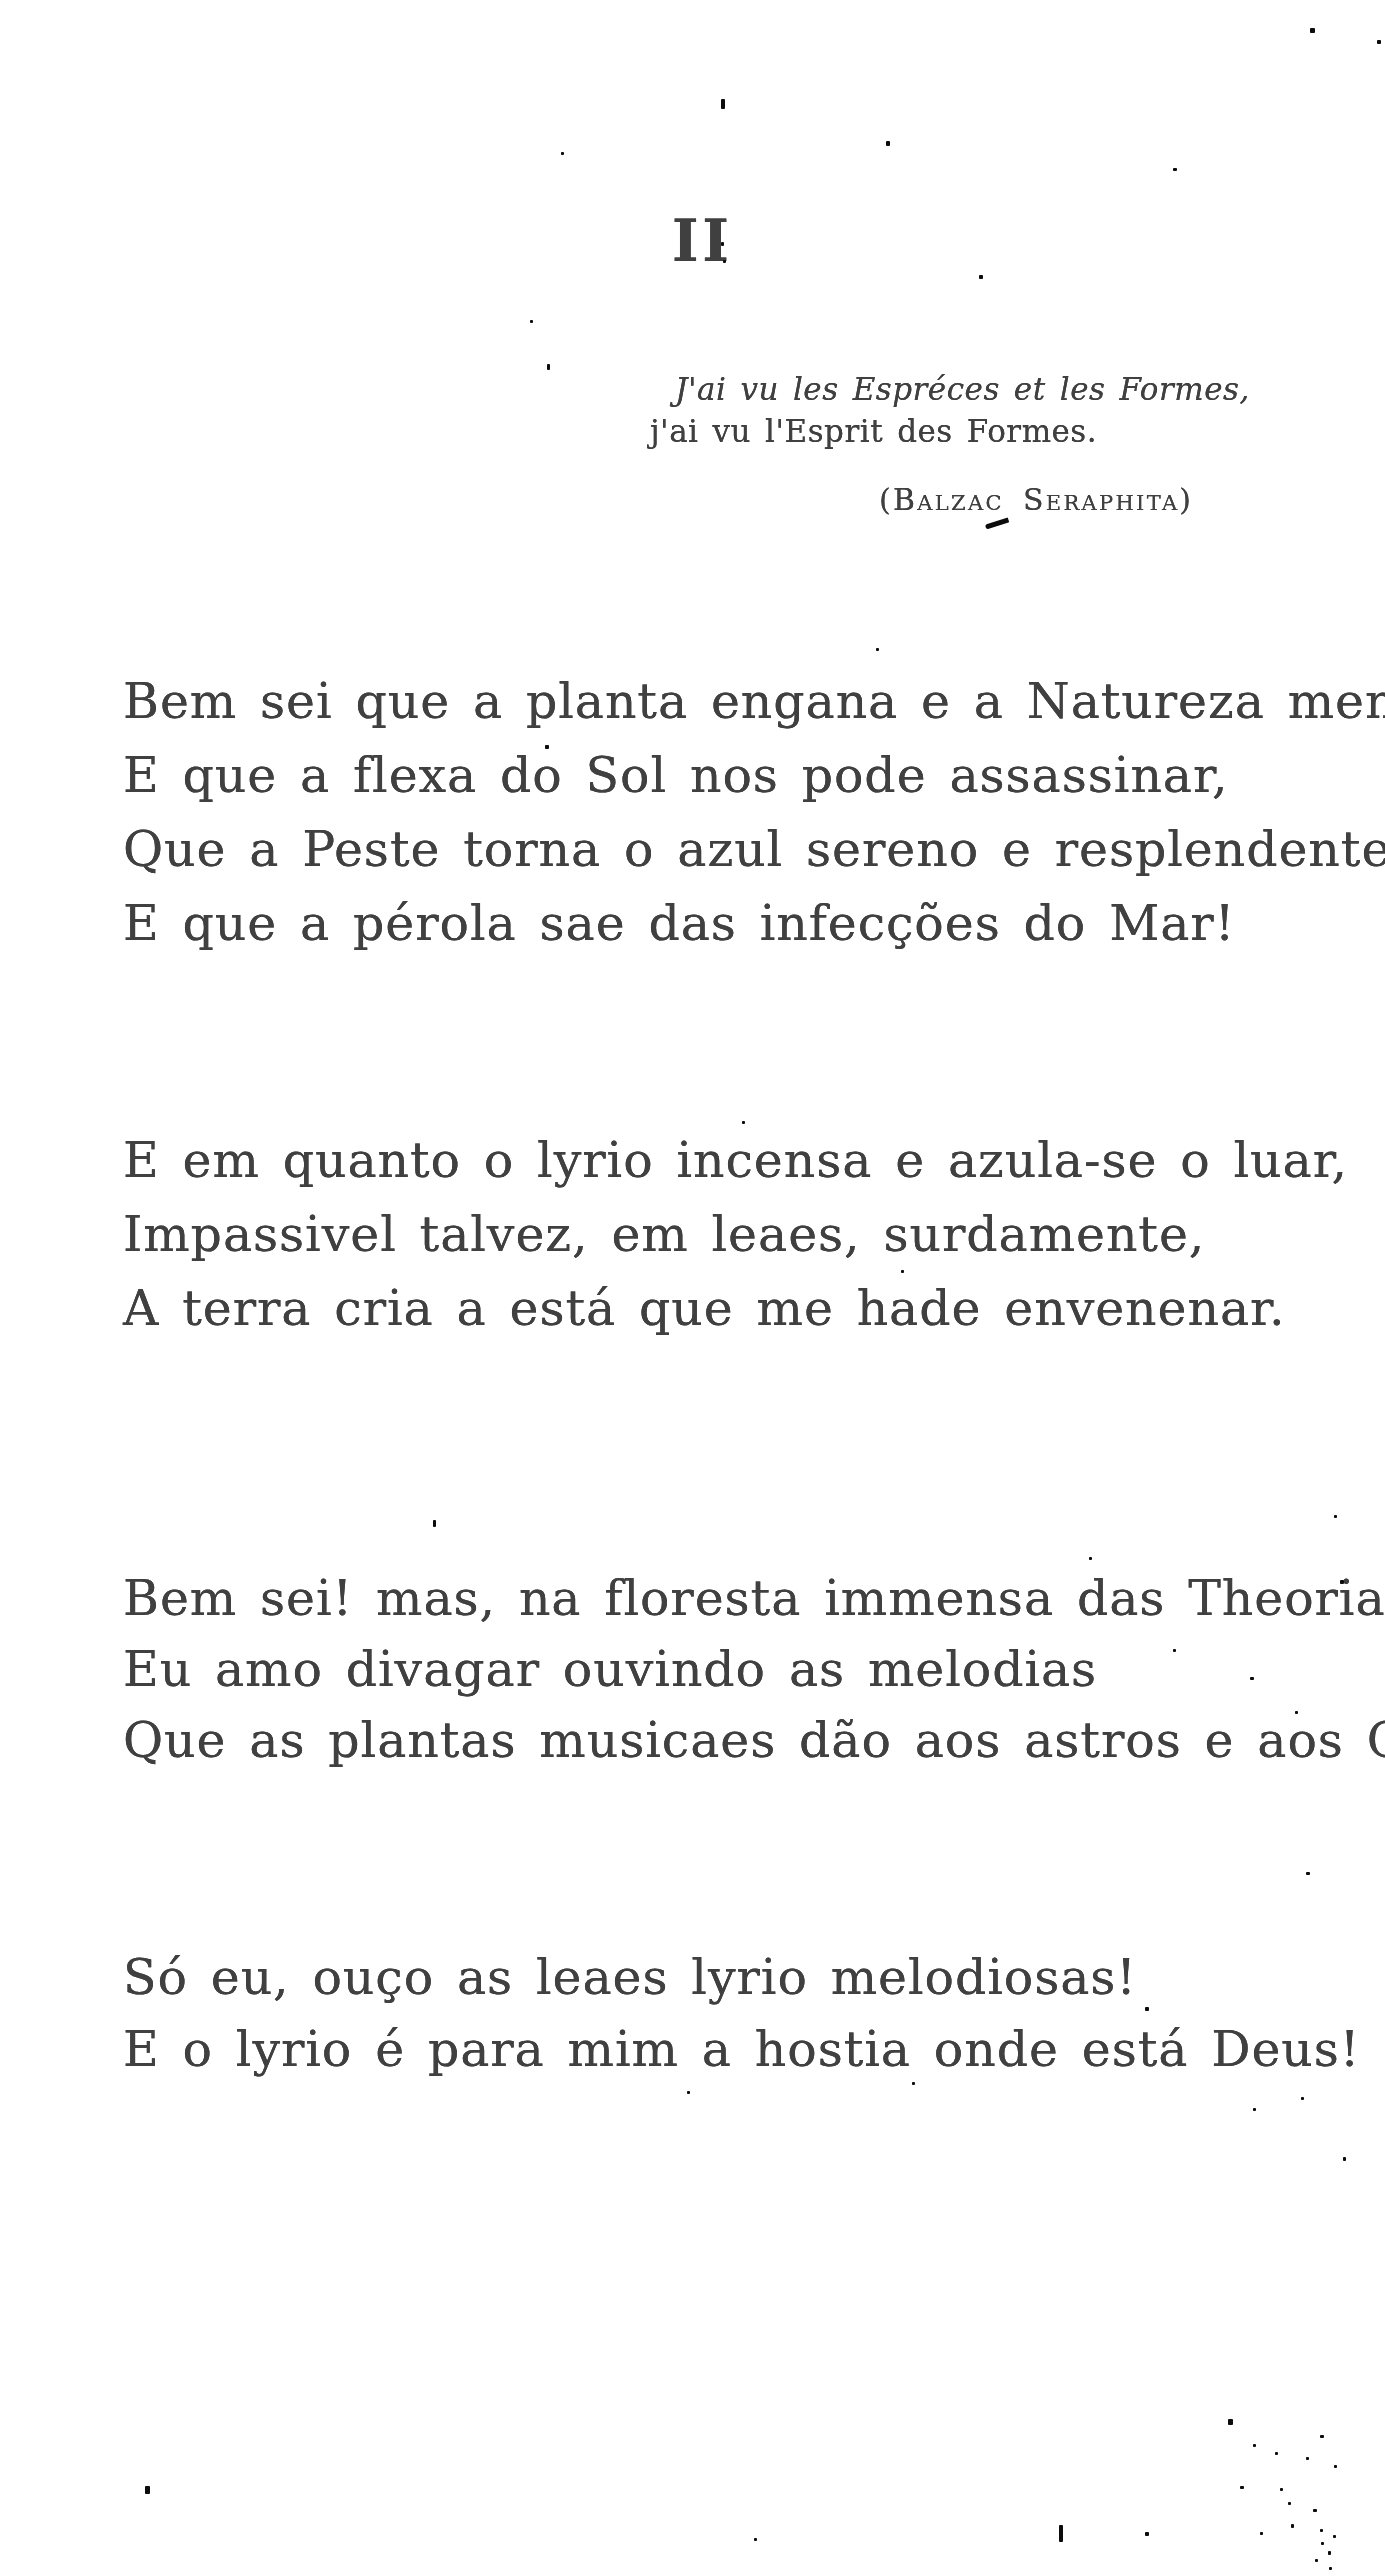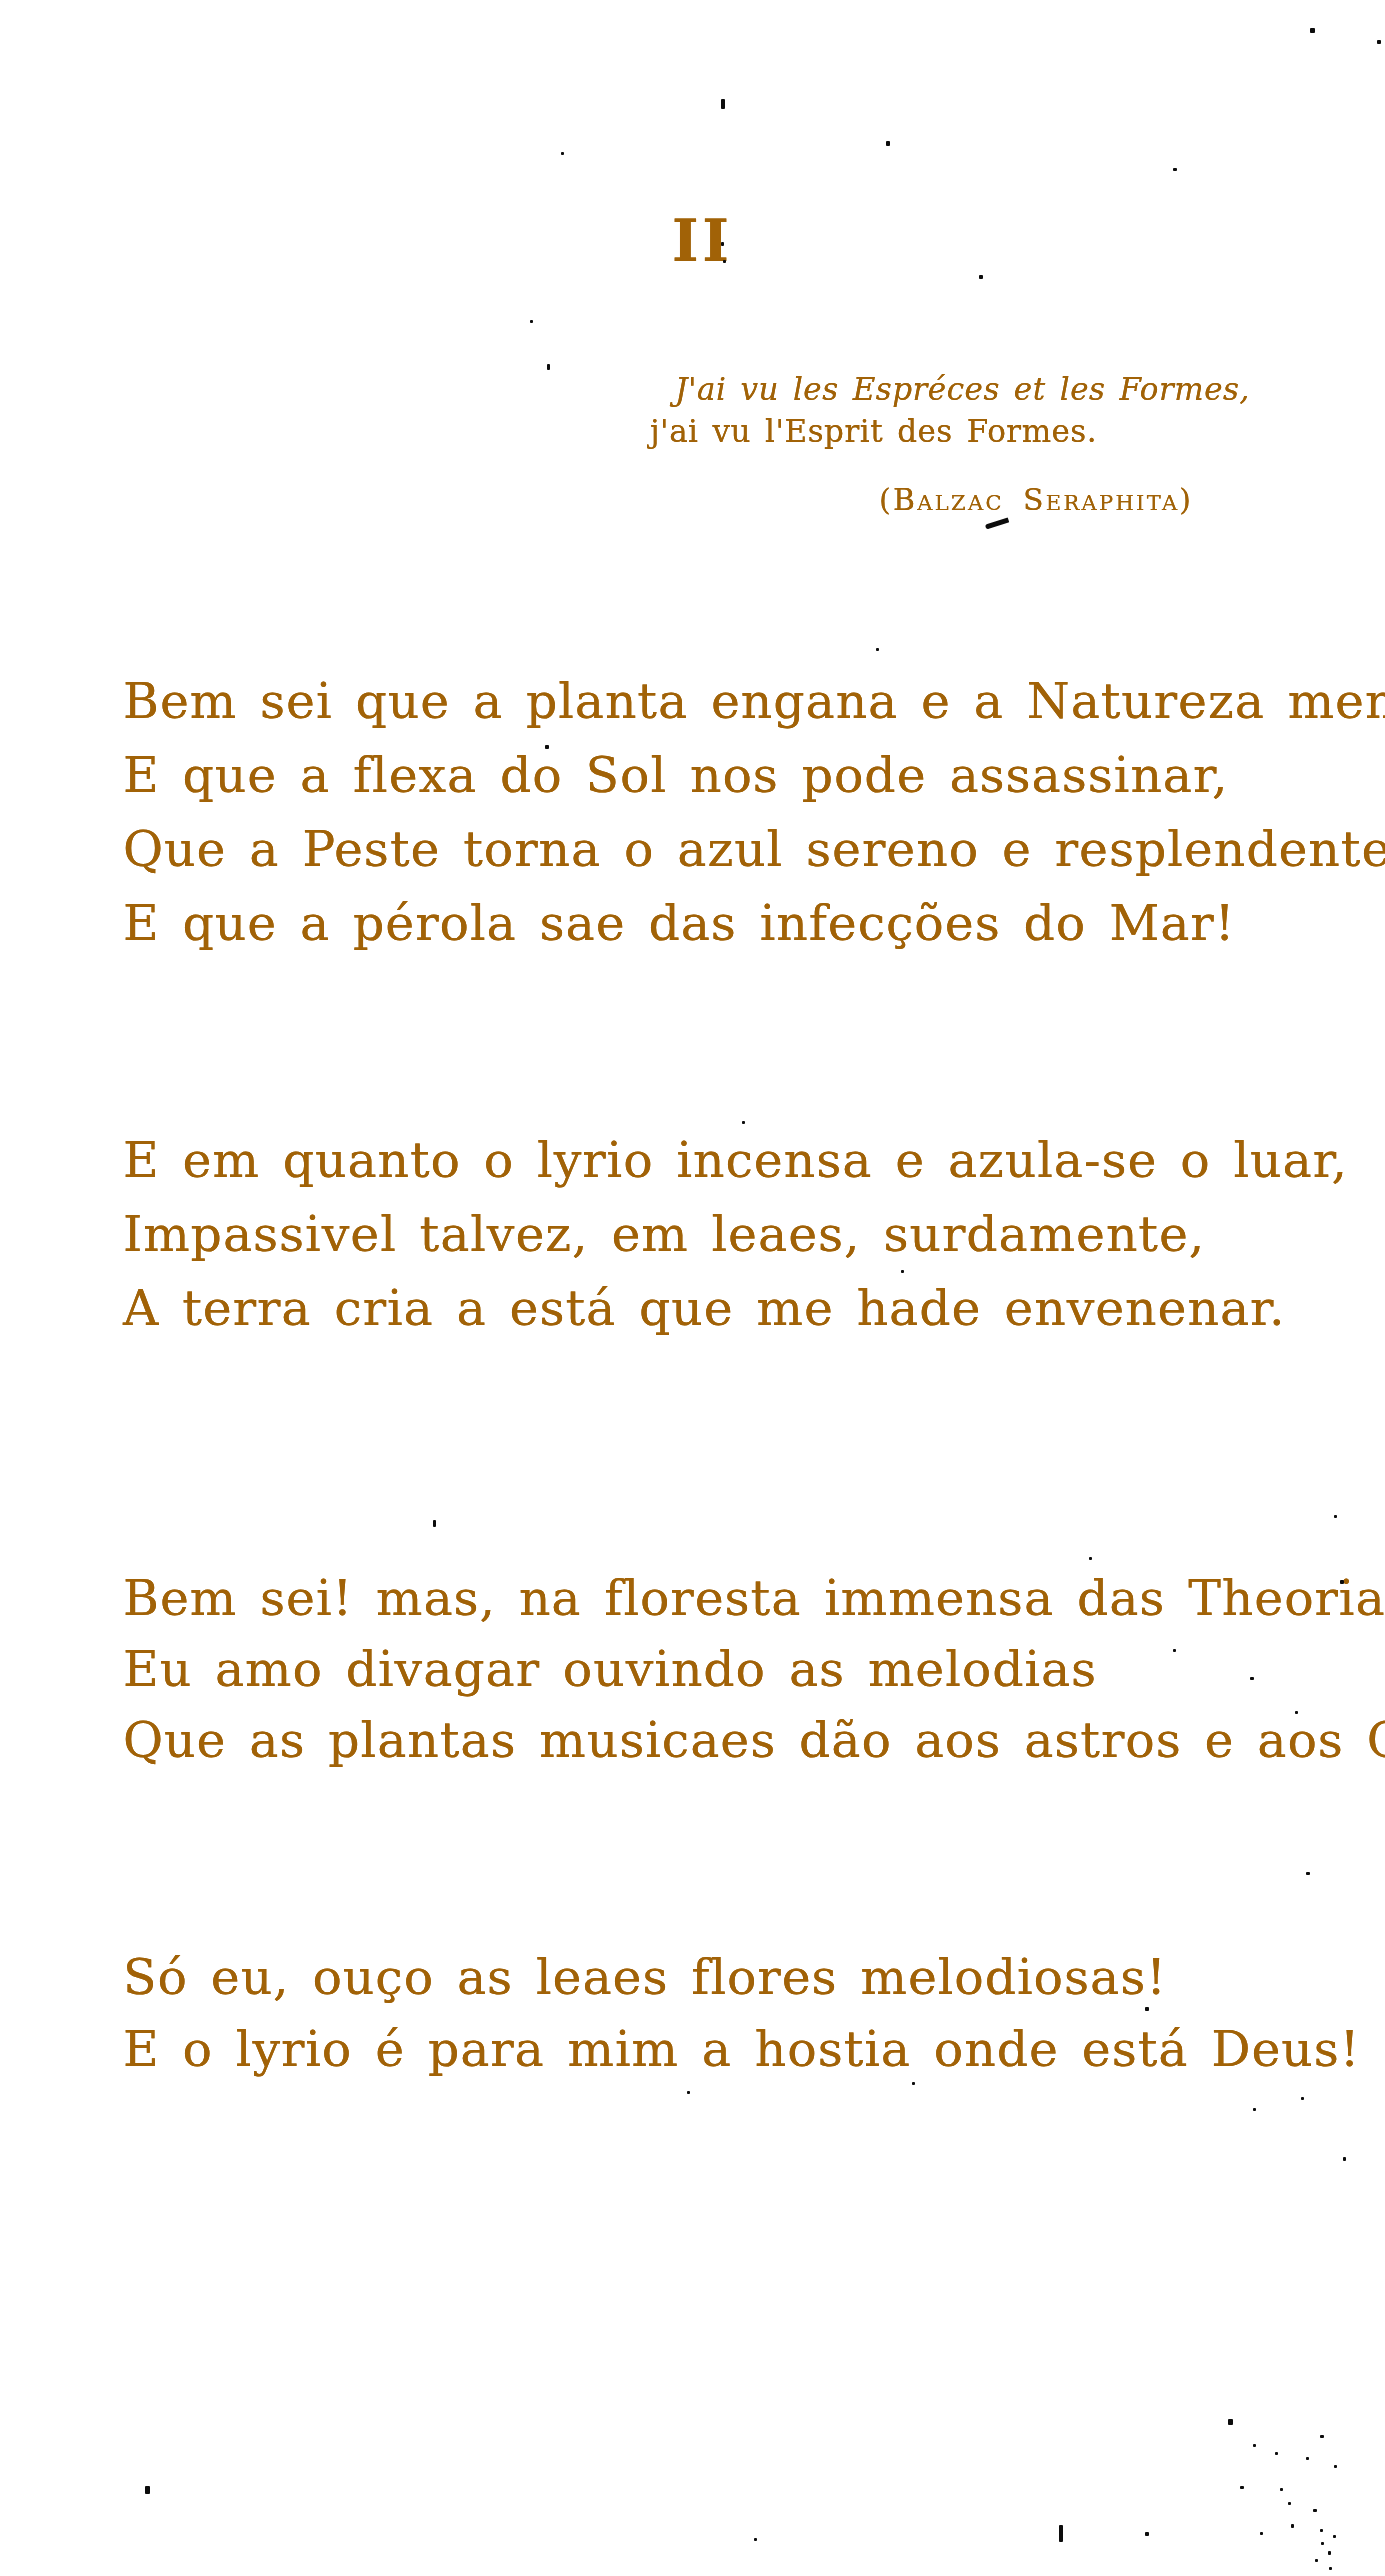--- a/index.html
+++ b/index.html
@@ -6,21 +6,21 @@
   body{
     width:1385px;height:2576px;
     background:#ffffff;
     font-family:"DejaVu Serif", serif;
     position:relative;
     overflow:hidden;
   }
   .page{
     position:absolute;inset:0;
     background:#ffffff;
-    color:#a16207;
+    color:#404040;
   }
   .heading{
     position:absolute;
     left:672px;top:212px;
     font-size:57px;line-height:1;
     font-weight:bold;
     letter-spacing:3.7px;
     text-shadow:0 0 0.6px currentColor;
   }
   .epi{
@@ -95,21 +95,21 @@
     <span class="poem-line">A terra cria a está que me hade envenenar.</span>
   </div>
 
   <div class="stanza s3">
     <span class="poem-line">Bem sei! mas, na floresta immensa das Theorias,</span>
     <span class="poem-line">Eu amo divagar ouvindo as melodias</span>
     <span class="poem-line">Que as plantas musicaes dão aos astros e aos Ceus.</span>
   </div>
 
   <div class="stanza s4">
-    <span class="poem-line">Só eu, ouço as leaes flores melodiosas!</span>
+    <span class="poem-line">Só eu, ouço as leaes lyrio melodiosas!</span>
     <span class="poem-line">E o lyrio é para mim a hostia onde está Deus!</span>
   </div>
 
   <div>
       <div class="speck" style="left: 1310px; top: 28px; width: 4.6px; height: 4.6px;"></div>
       <div class="speck" style="left: 1377px; top: 40px; width: 3.7px; height: 3.7px;"></div>
       <div class="speck" style="left: 721px; top: 99px; width: 3.7px; height: 10px;"></div>
       <div class="speck" style="left: 721px; top: 242px; width: 2.8px; height: 3.7px;"></div>
       <div class="speck" style="left: 723px; top: 260px; width: 2.8px; height: 2.8px;"></div>
       <div class="speck" style="left: 886px; top: 141px; width: 3.7px; height: 4.6px;"></div>

